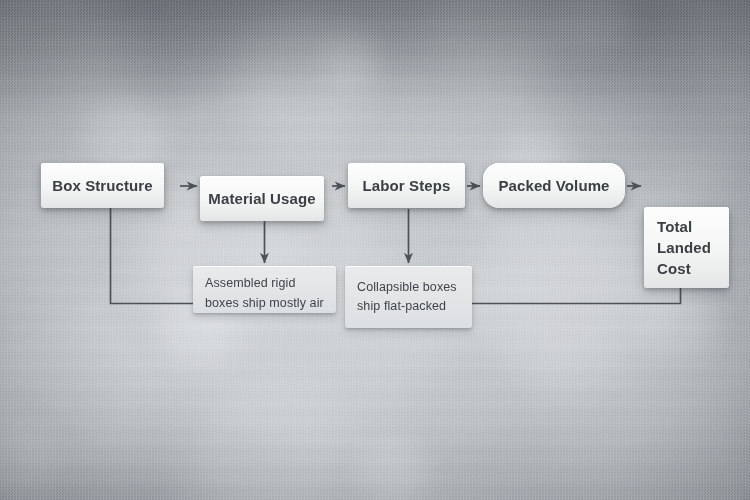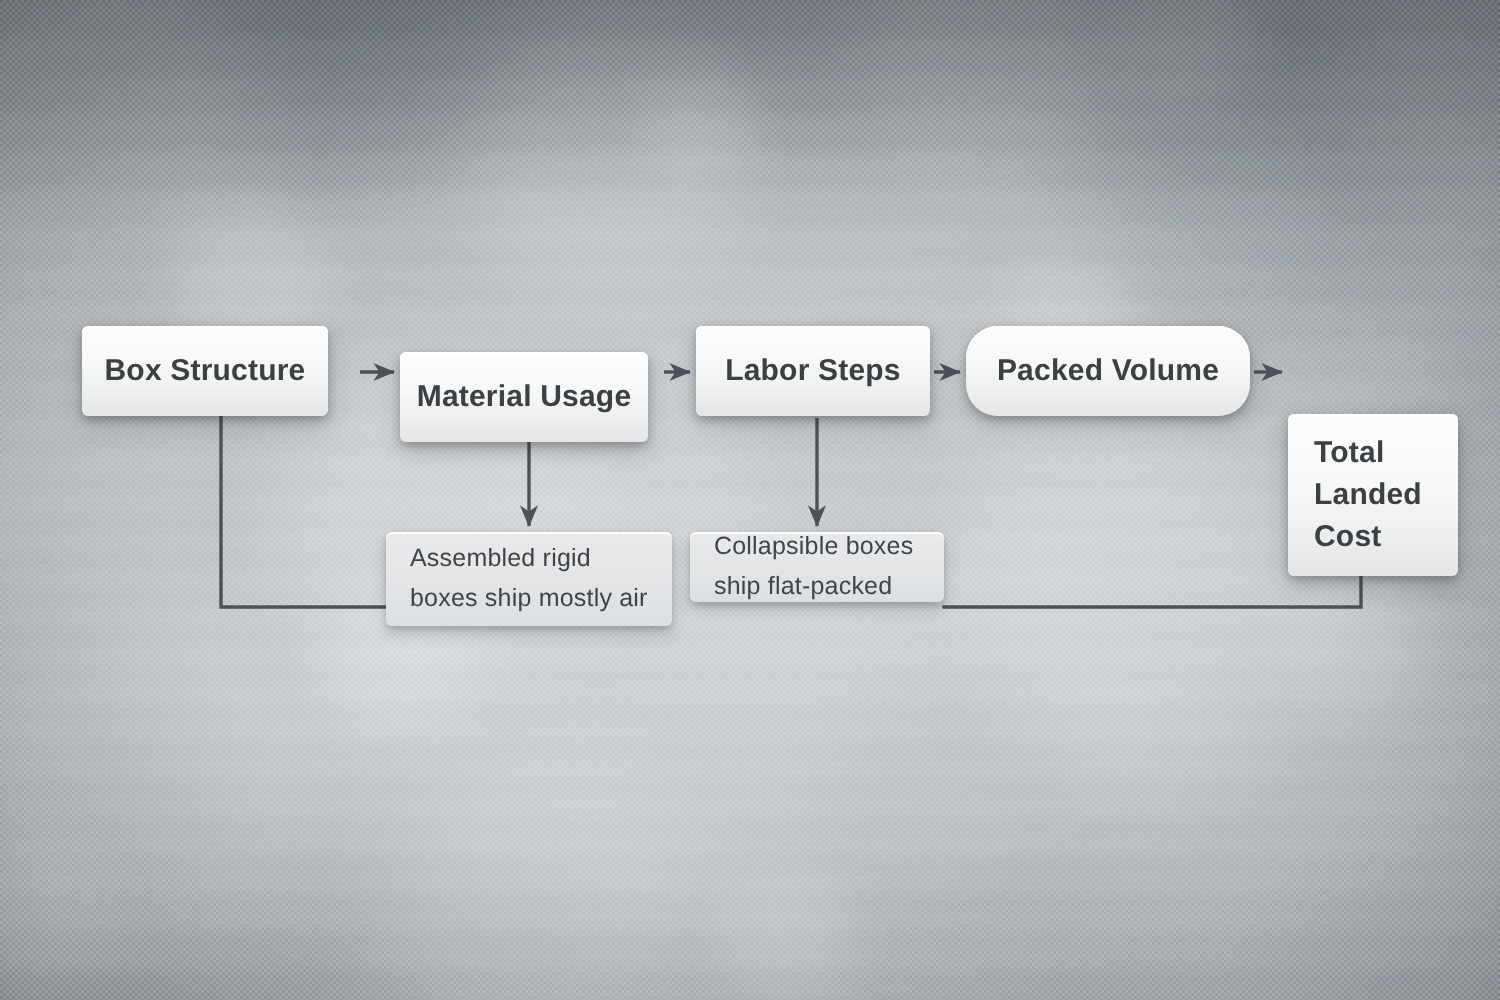--- a/index.html
+++ b/index.html
@@ -206,24 +206,24 @@
     <div class="node primary" style="left:483px; top:163px; width:142px; height:45px;border-radius:16px;">
       <span class="label">Packed Volume</span>
     </div>
 
     <div class="node primary stacked" style="left:644px; top:162px; width:85px; height:81px;margin-top:45px;">
       <span class="label">Total
 Landed
 Cost</span>
     </div>
 
-    <div class="node note" style="left:193px; top:266px; width:143px; height:47px;">
+    <div class="node note" style="left:193px; top:266px; width:143px; height:47px;align-items:flex-end;">
       <span class="label">Assembled rigid
 boxes ship mostly air</span>
     </div>
 
-    <div class="node note" style="left:345px; top:266px; width:127px; height:35px;">
+    <div class="node note" style="left:345px; top:266px; width:127px; height:62px;">
       <span class="label">Collapsible boxes
 ship flat-packed</span>
     </div>
 
   </div>
 </div>
 
 </body></html>

